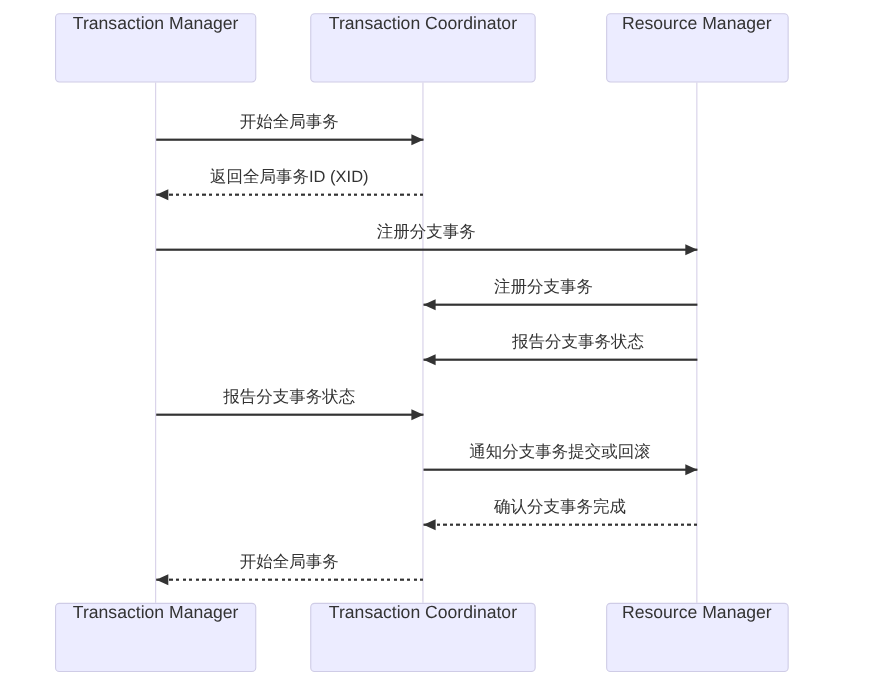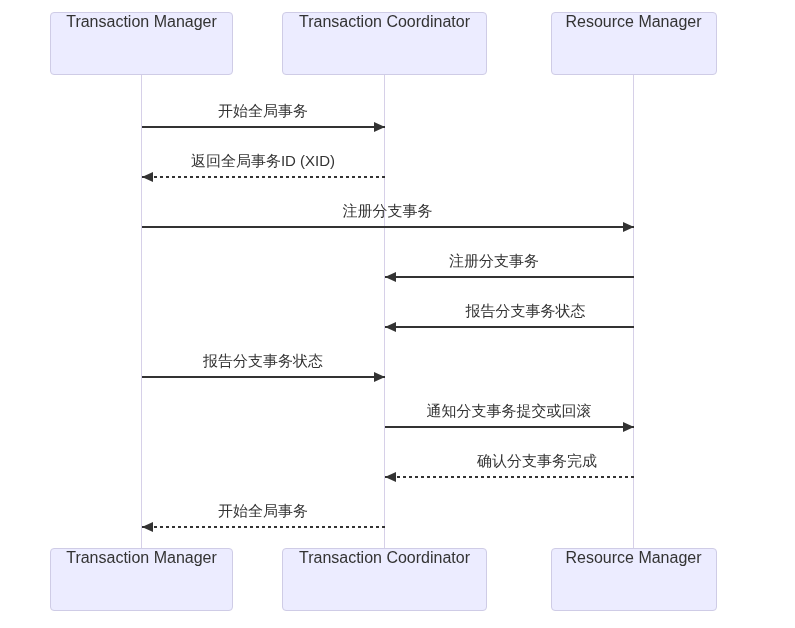--- a/index.html
+++ b/index.html
@@ -98,19 +98,19 @@
     <div class="arrowhead left" style="left: 384.5px; top: 272px;"></div>
     <div class="msg-label" style="left: 401px; width: 249px; top: 301px;">报告分支事务状态</div>
     <div class="msg-line solid" style="left: 384.5px; width: 249px; top: 326px;"></div>
     <div class="arrowhead left" style="left: 384.5px; top: 322px;"></div>
     <div class="msg-label" style="left: 141.5px; width: 243px; top: 351px;">报告分支事务状态</div>
     <div class="msg-line solid" style="left: 141.5px; width: 243px; top: 376px;"></div>
     <div class="arrowhead right" style="left: 373.5px; top: 372px;"></div>
     <div class="msg-label" style="left: 384.5px; width: 249px; top: 401px;">通知分支事务提交或回滚</div>
     <div class="msg-line solid" style="left: 384.5px; width: 249px; top: 426px;"></div>
     <div class="arrowhead right" style="left: 622.5px; top: 422px;"></div>
-    <div class="msg-label" style="left: 384.5px; width: 249px; top: 451px; padding-left: 28px;">确认分支事务完成</div>
+    <div class="msg-label" style="left: 384.5px; width: 249px; top: 451px;">确认分支事务完成</div>
     <div class="msg-line dashed" style="left: 384.5px; width: 249px; top: 476px;"></div>
     <div class="arrowhead left" style="left: 384.5px; top: 472px;"></div>
     <div class="msg-label" style="left: 141.5px; width: 243px; top: 501px;">开始全局事务</div>
     <div class="msg-line dashed" style="left: 141.5px; width: 243px; top: 526px;"></div>
     <div class="arrowhead left" style="left: 141.5px; top: 522px;"></div>
   </div>
 
 </body></html>

